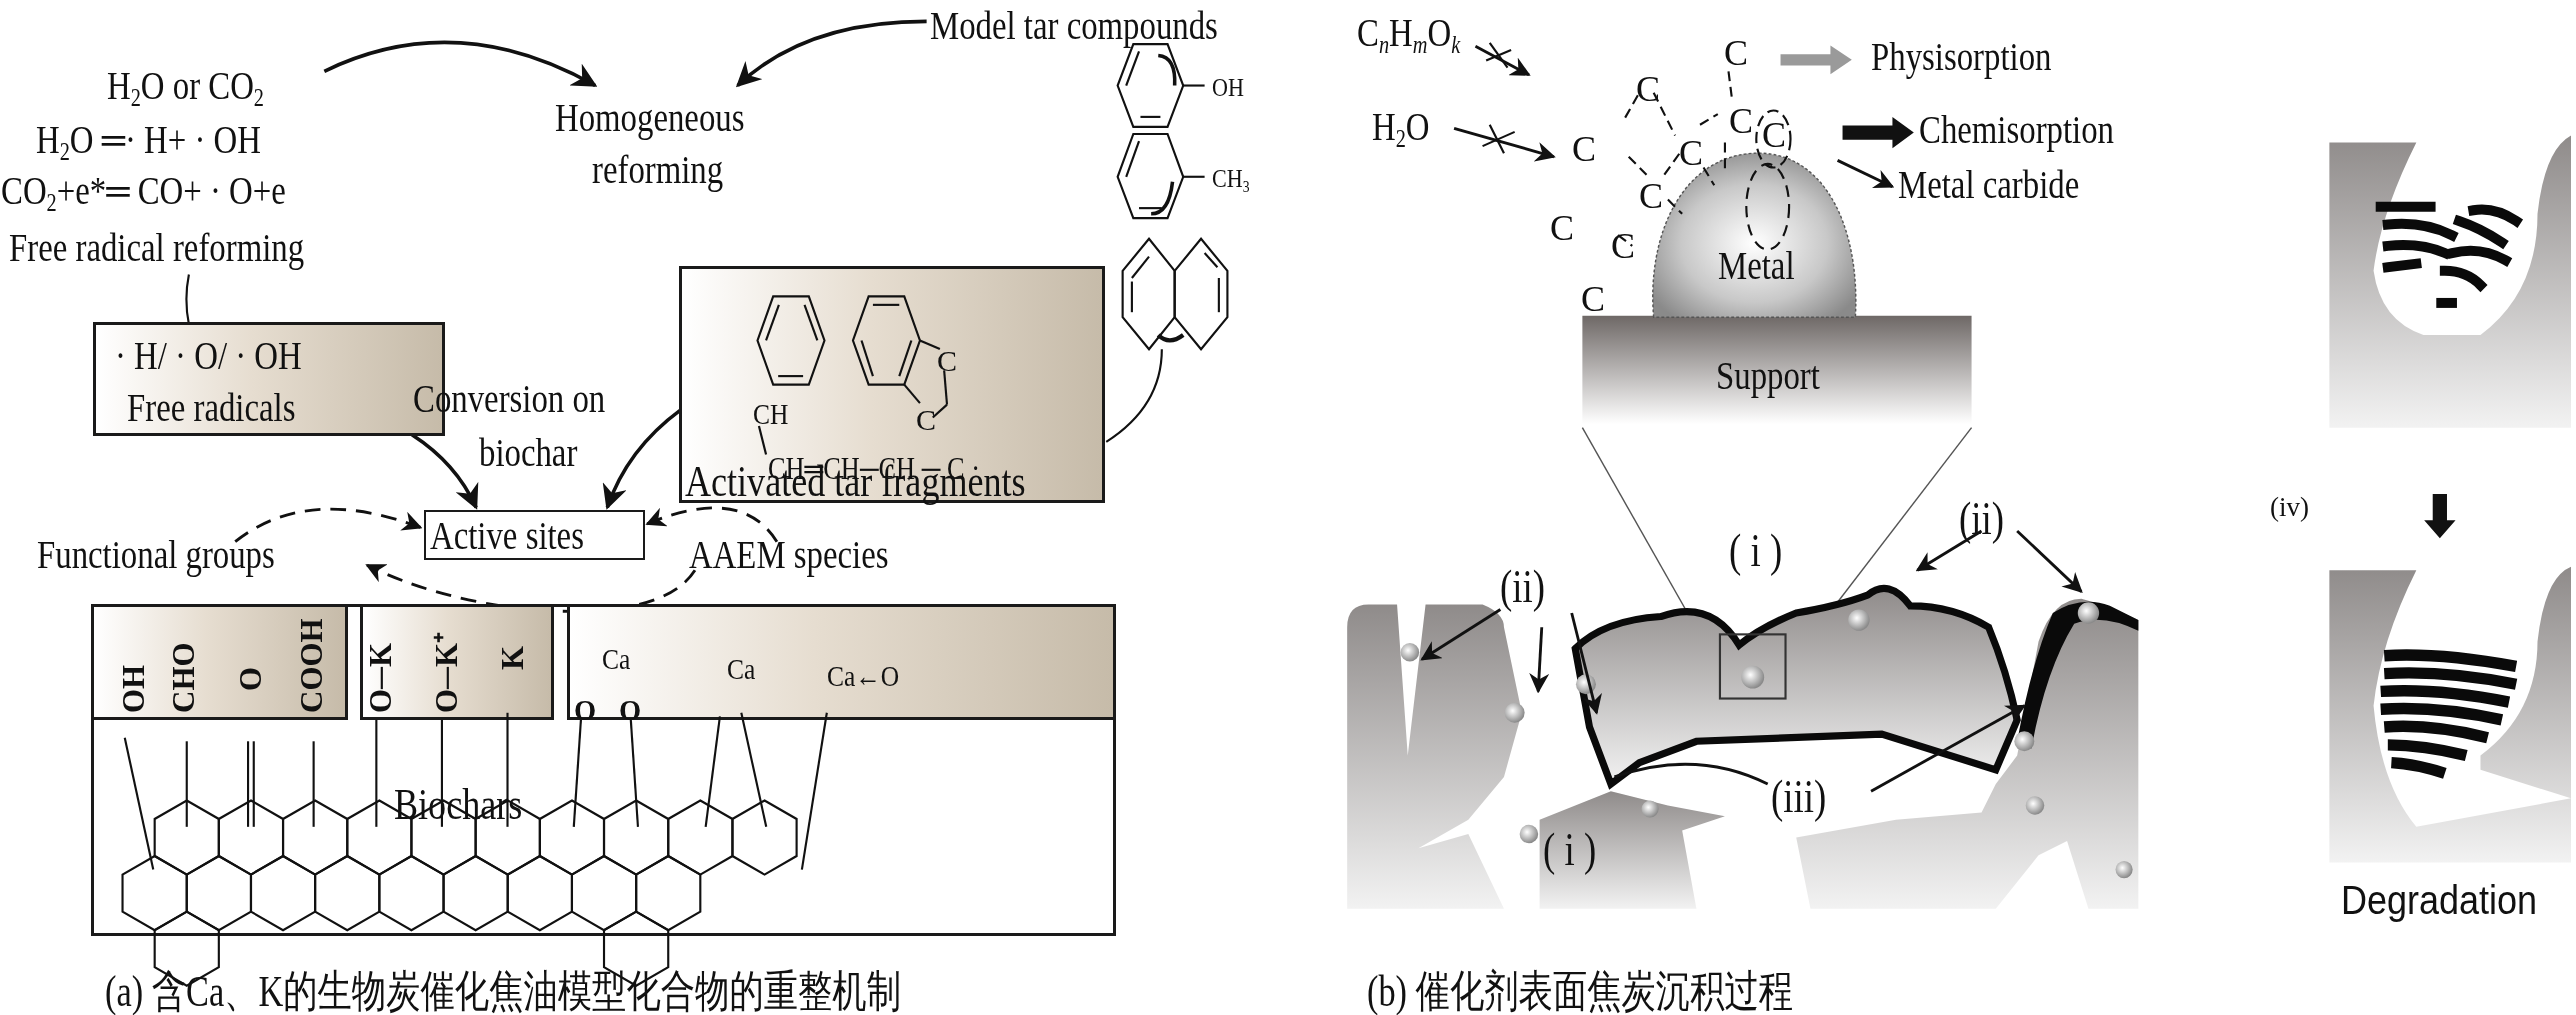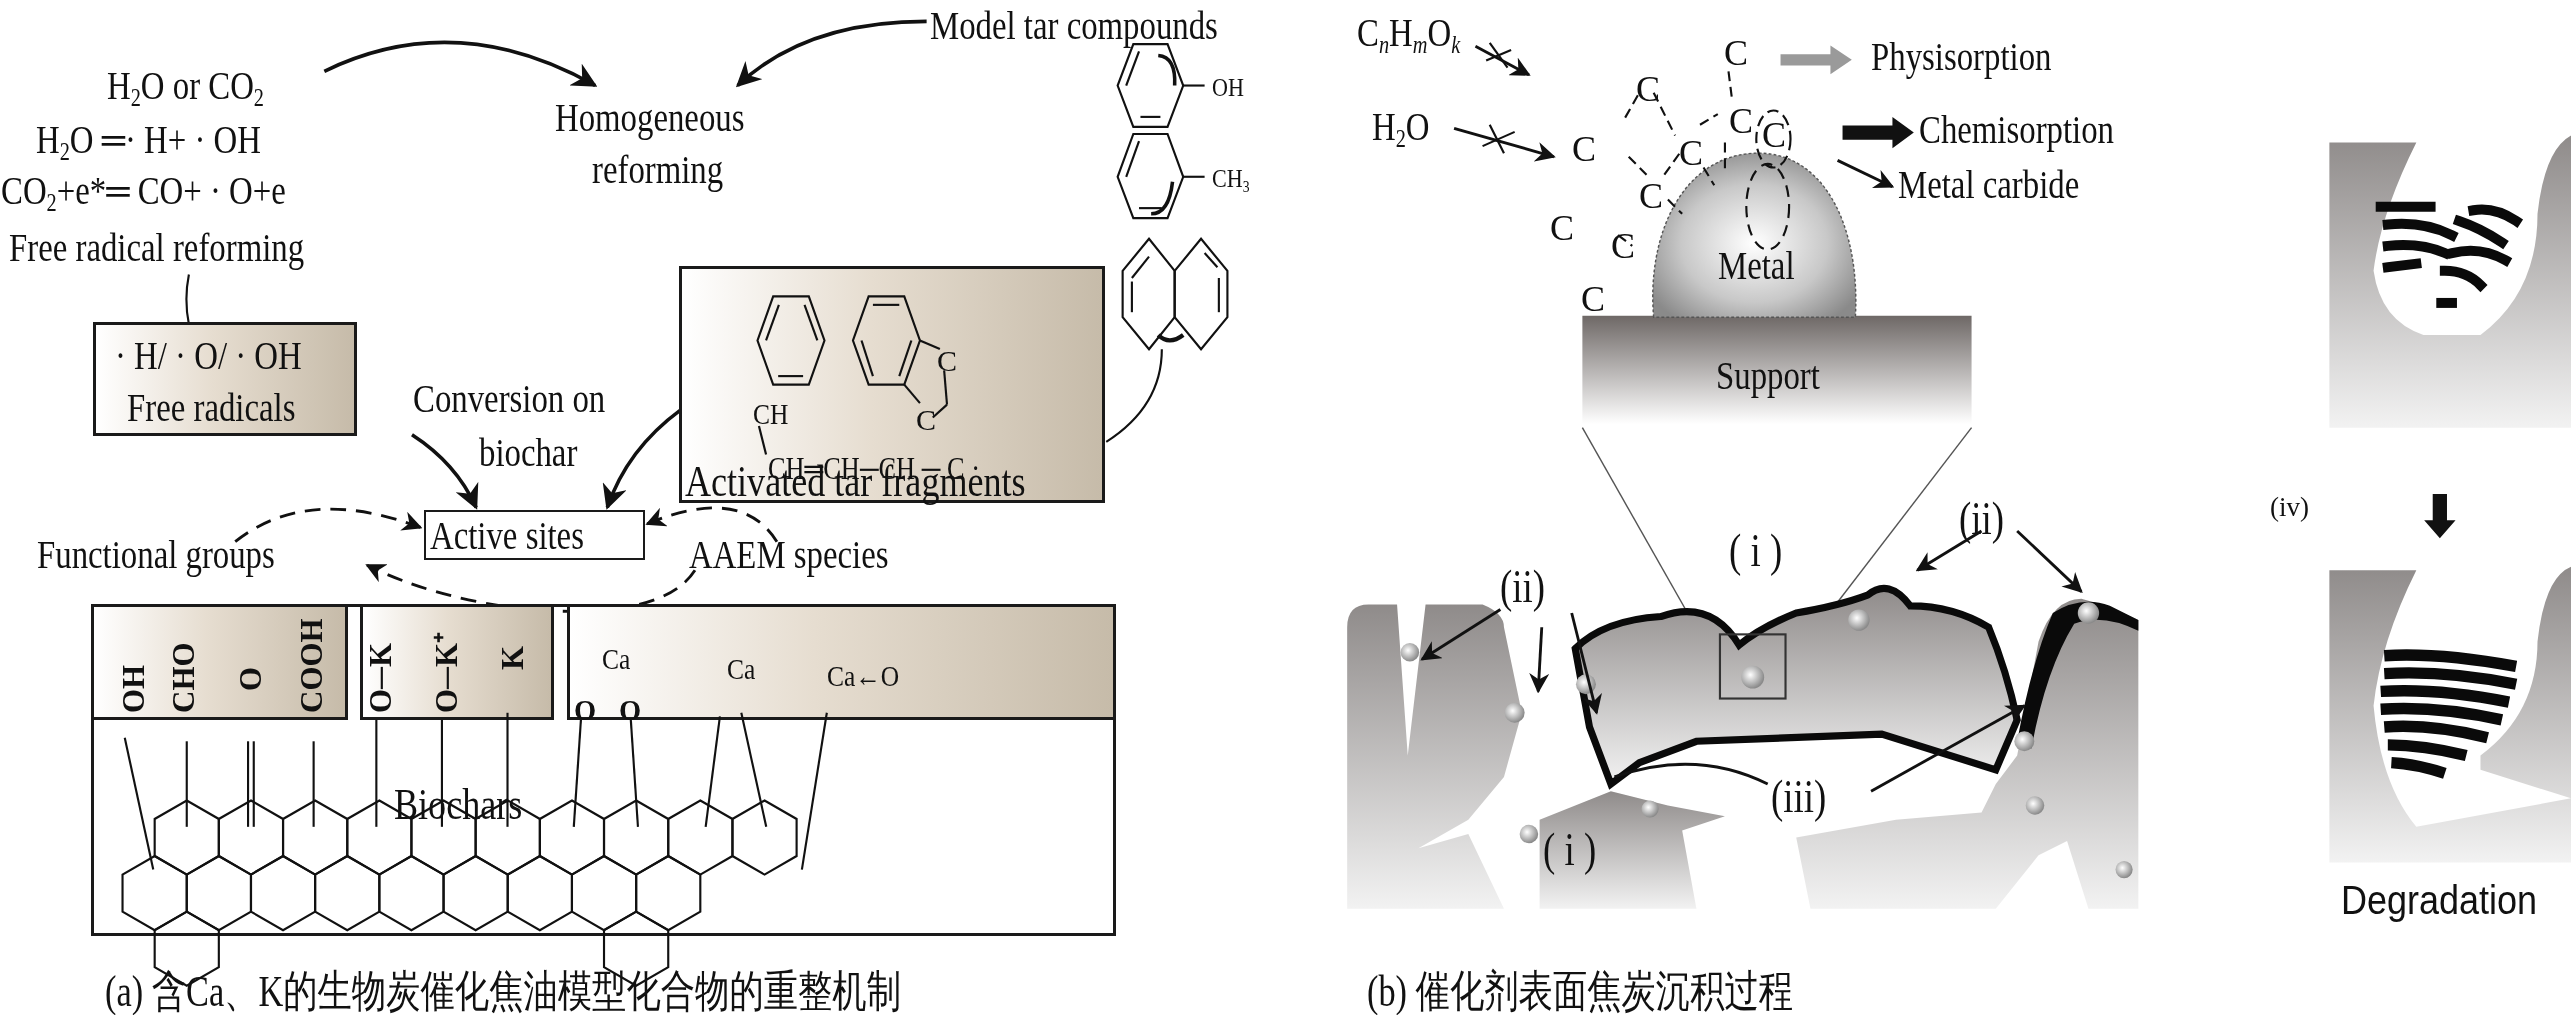--- a/index.html
+++ b/index.html
@@ -75,21 +75,21 @@
   <div class="abs" style="left:1212px; top:164px; font-size:26px; transform:scaleX(0.85); transform-origin:left top;"><span>CH</span><sub>3</sub></div>
 
   <div class="abs t" style="left:107px; top:66px;"><span>H</span><sub>2</sub><span>O or CO</span><sub>2</sub></div>
   <div class="abs t" style="left:36px; top:120px;"><span>H</span><sub>2</sub><span>O ═· H+ · OH</span></div>
   <div class="abs t" style="left:1.4px; top:171px;"><span>CO</span><sub>2</sub><span>+e*═ CO+ · O+e</span></div>
   <div class="abs t" style="left:8.6px; top:228px;">Free radical reforming</div>
 
   <div class="abs t" style="left:555px; top:98px;">Homogeneous</div>
   <div class="abs t" style="left:592px; top:150px;">reforming</div>
 
-  <div class="box" style="left:93px; top:322px; width:264px; height:114px;">
+  <div class="box" style="left:93px; top:322px; width:352px; height:114px;">
     <div class="abs t" style="left:18.5px; top:11.4px;">· H/ · O/ · OH</div>
     <div class="abs t" style="left:31px; top:63px;">Free radicals</div>
   </div>
 
   <div class="abs t" style="left:413px; top:379px;">Conversion on</div>
   <div class="abs t" style="left:479px; top:433px;">biochar</div>
 
   <div class="box" style="left:679px; top:266px; width:426px; height:237px;">
     <svg width="426" height="237" viewBox="0 0 598 332">
       <g stroke="#111" stroke-width="3" fill="none">

